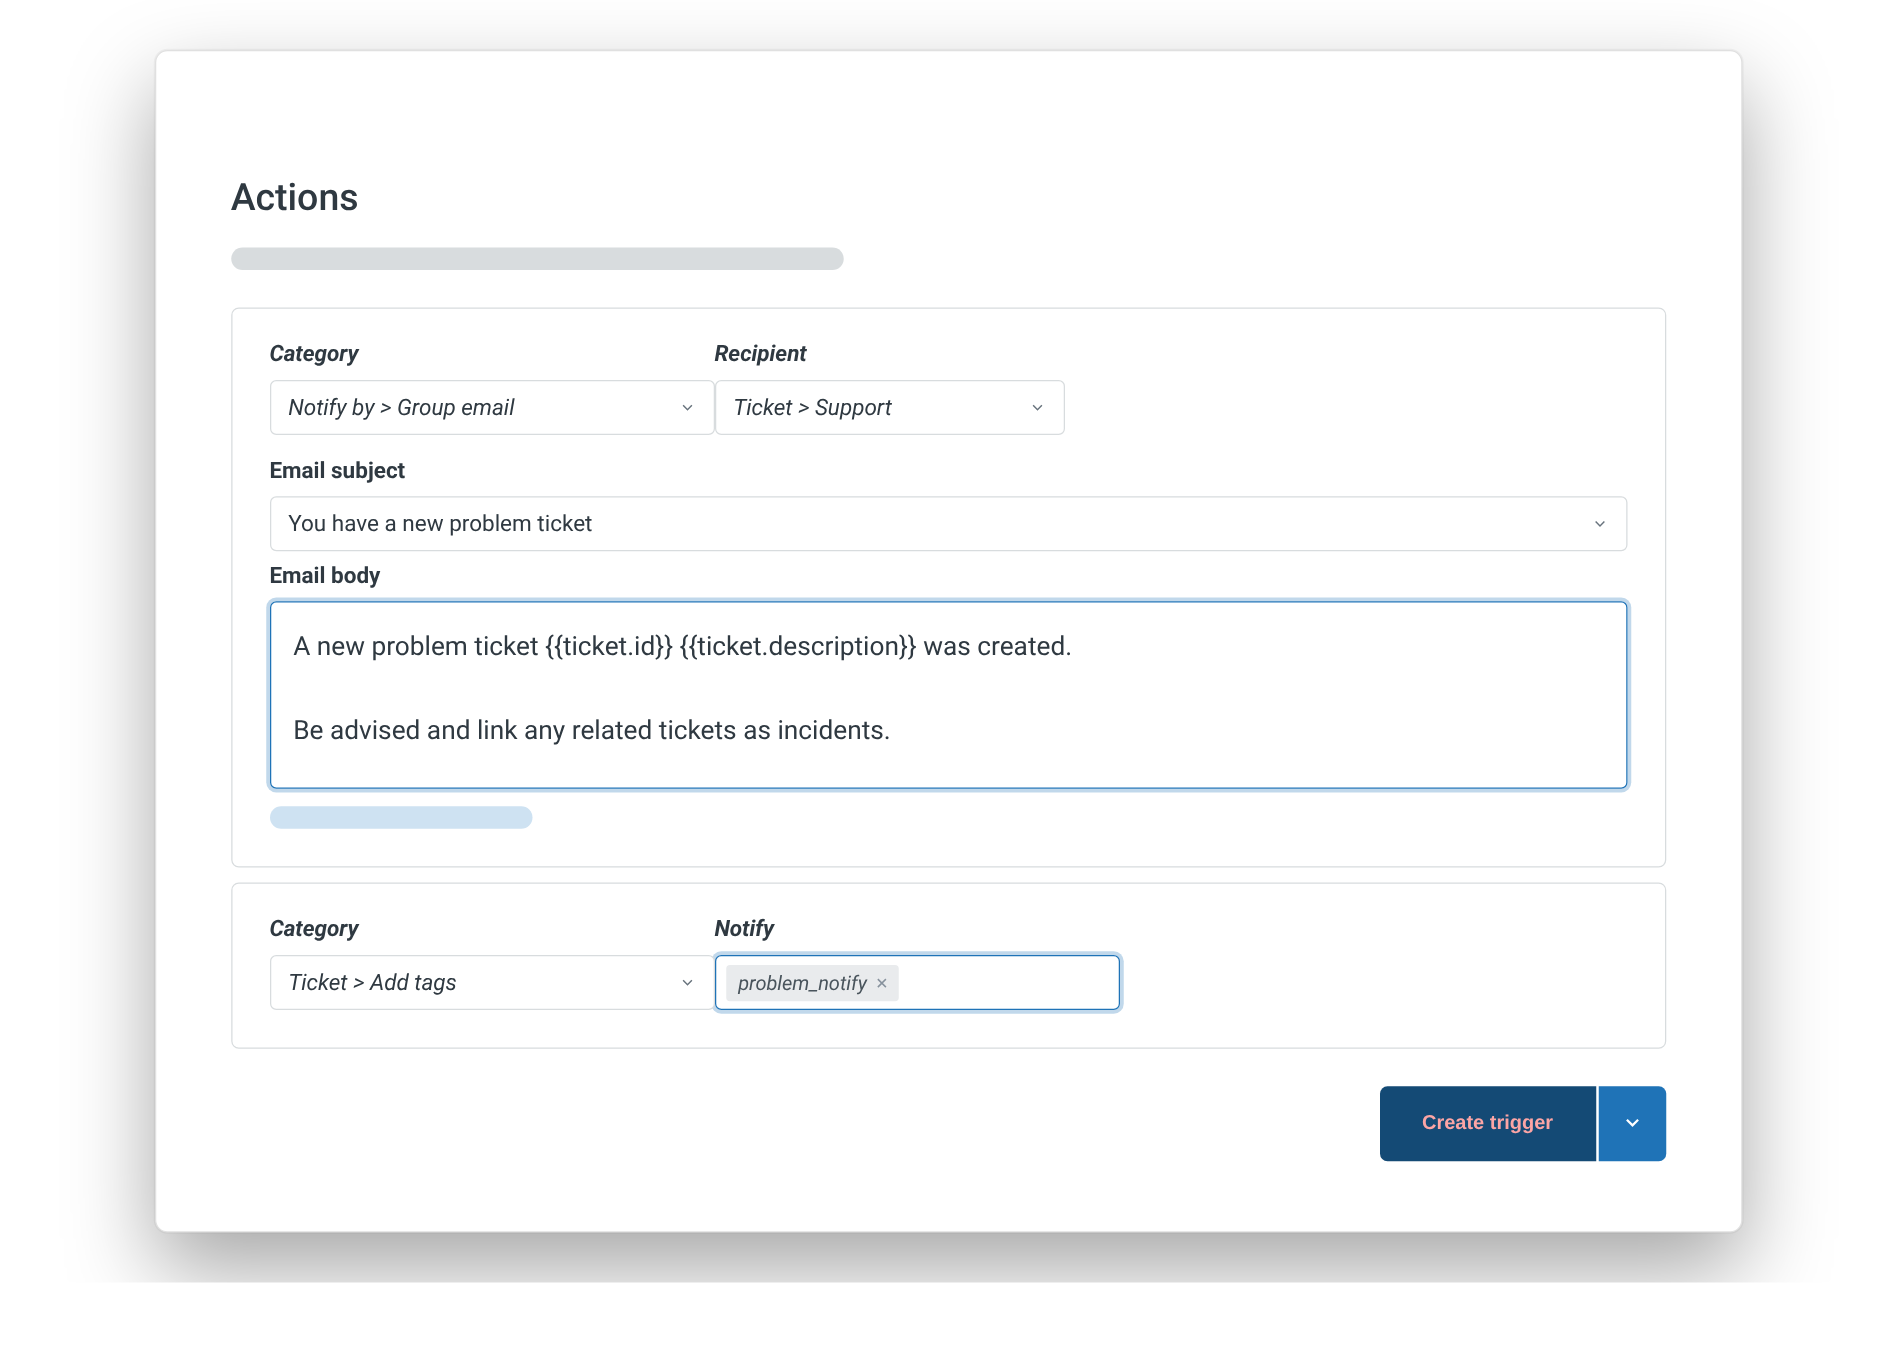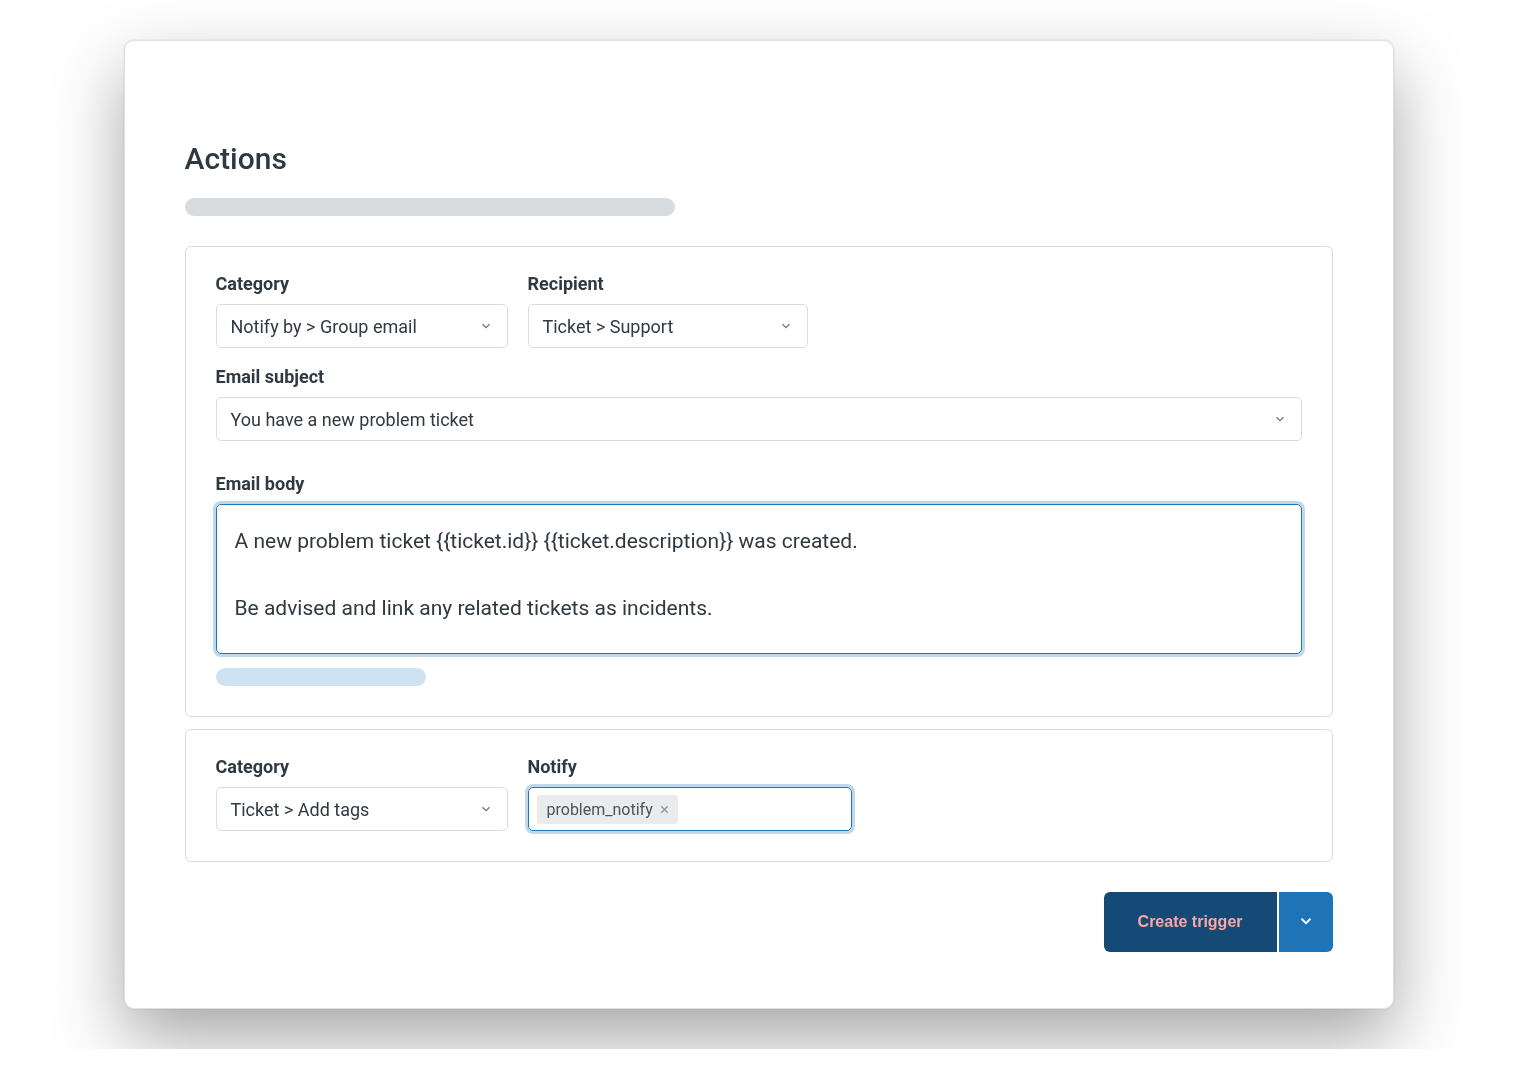--- a/index.html
+++ b/index.html
@@ -33,22 +33,23 @@
     margin-bottom: 30px;
   }
   .card {
     border: 1px solid #d8dcde;
     border-radius: 6px;
     padding: 26px 30px 30px 30px;
     margin-bottom: 12px;
   }
   .row {
     display: flex;
-    gap: 20px;
+    gap: 0;
     margin-bottom: 18px;
+    font-style: italic;
   }
   .field {
     display: flex;
     flex-direction: column;
   }
   .field-label {
     font-size: 18px;
     font-weight: 700;
     color: #2f3941;
     margin-bottom: 10px;
@@ -66,24 +67,24 @@
     color: #2f3941;
     cursor: pointer;
   }
   .select .chev {
     position: absolute;
     right: 14px;
     top: 50%;
     transform: translateY(-50%);
   }
   .chev svg { display: block; }
-  .w-300 { width: 292px; }
+  .w-300 { width: 356px; }
   .w-324 { width: 280px; }
   .full { width: 100%; }
-  .subject-group { margin-bottom: 32px; }
+  .subject-group { margin-bottom: 9px; }
   .textarea-wrap {
     border: 1px solid #1f73b7;
     border-radius: 5px;
     box-shadow: 0 0 0 3px rgba(31,115,183,0.28);
     padding: 20px 18px;
     min-height: 150px;
     font-size: 21px;
     line-height: 1.6;
     color: #2f3941;
     white-space: pre-wrap;

